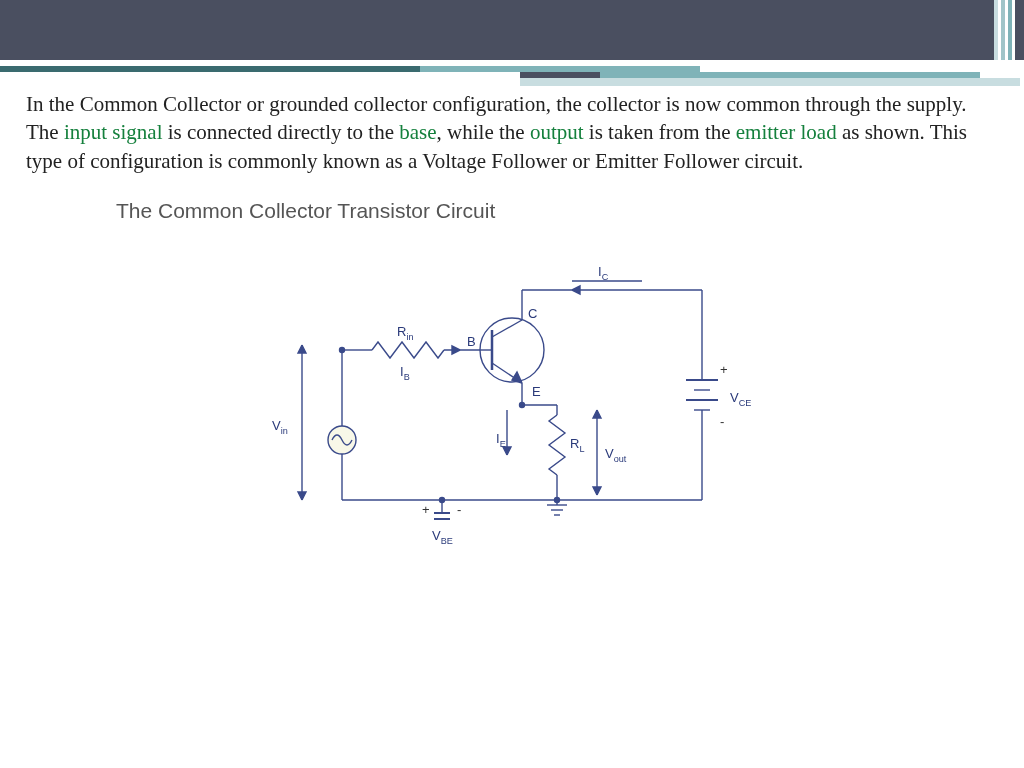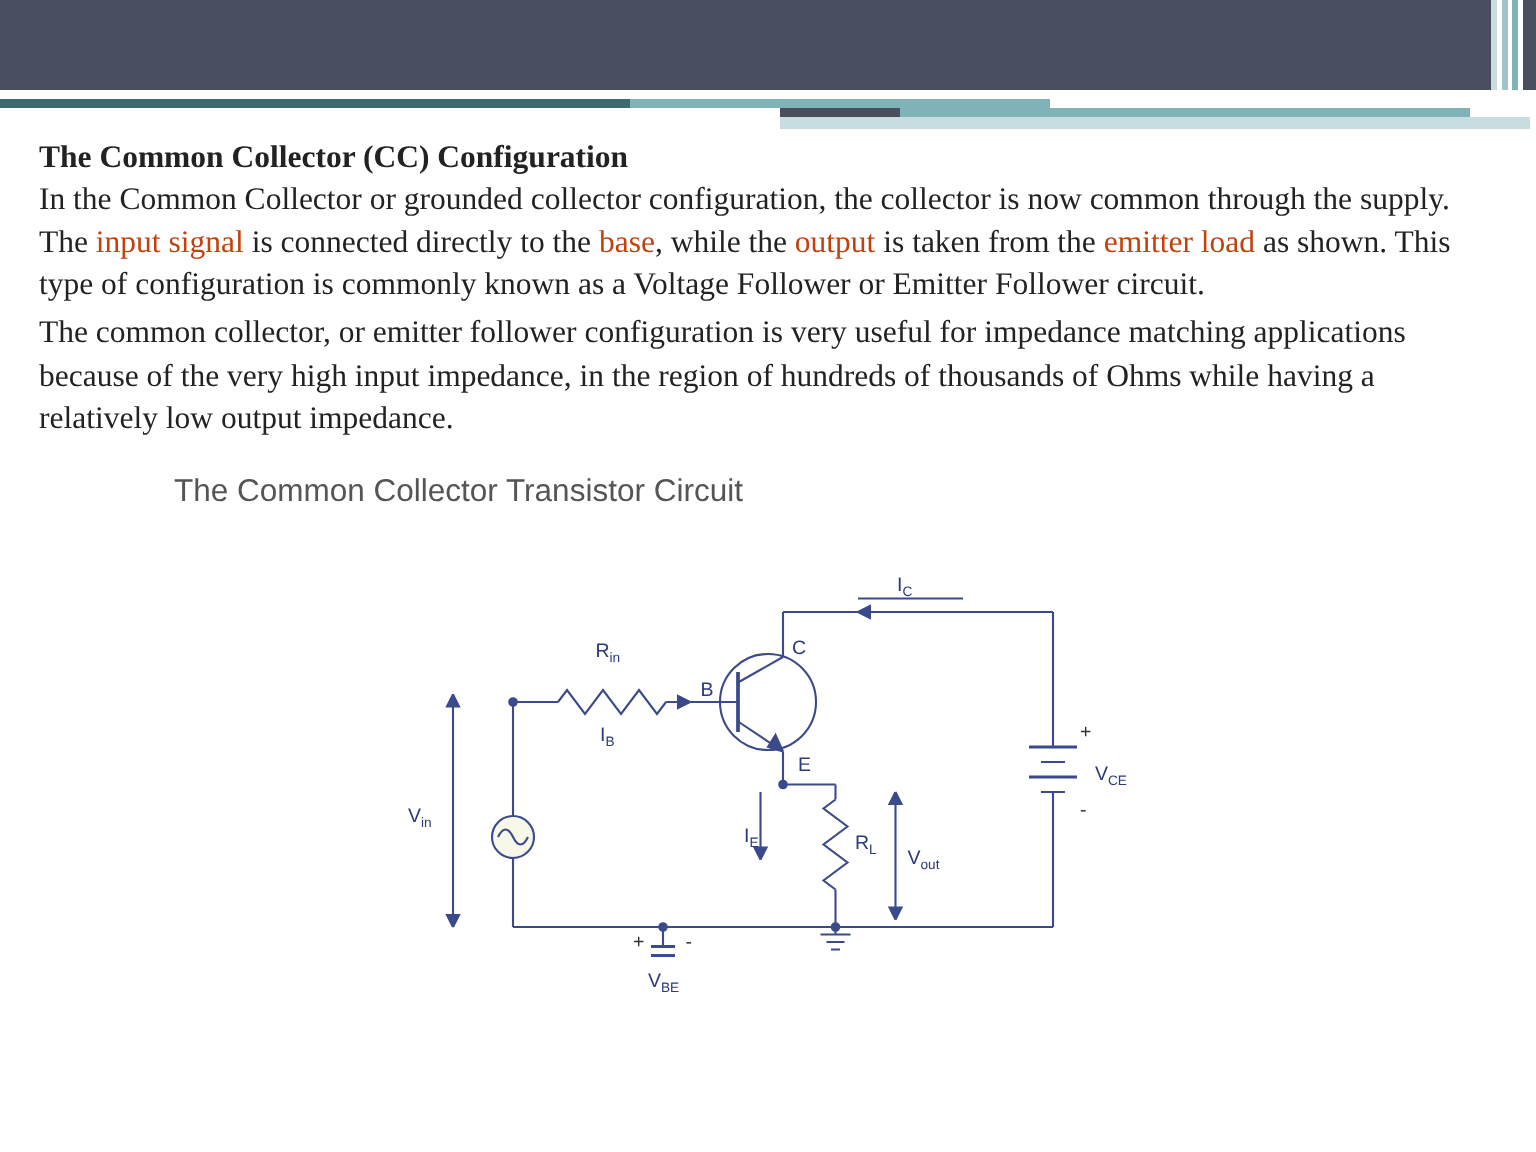--- a/index.html
+++ b/index.html
@@ -44,21 +44,21 @@
 }
 .content {
   padding: 30px 26px 0 26px;
   font-size: 21px;
   line-height: 1.35;
   color: #222;
 }
 .title {
   font-weight: bold;
 }
-.red { color: #c2410c; }
+.red { color: #15803d; }
 .bold { font-weight: normal; }
 .diagram-title {
   font-family: 'Segoe UI', Arial, sans-serif;
   font-size: 21px;
   color: #555;
   margin-top: 22px;
   margin-left: 90px;
 }
 .diagram {
   position: relative;
@@ -81,27 +81,25 @@
   <div class="banner-stripe-container">
     <div class="stripe stripe-teal-dark-1"></div>
     <div class="stripe stripe-teal-light-1"></div>
     <div class="stripe stripe-right-1"></div>
     <div class="stripe stripe-right-2"></div>
     <div class="stripe stripe-right-3"></div>
   </div>
 </div>
 
 <div class="content">
-  <div class="title">The Common Collector (CC) Configuration</div>
 
   <p>
     <span>In the </span><span class="bold">Common Collector</span><span> or grounded collector configuration, the collector is now common through the supply. The </span><span class="red">input signal</span><span> is connected directly to the </span><span class="red">base</span><span>, while the </span><span class="red">output</span><span> is taken from the </span><span class="red">emitter load</span><span> as shown. This type of configuration is commonly known as a </span><span class="bold">Voltage Follower</span><span> or </span><span class="bold">Emitter Follower</span><span> circuit.</span>
   </p>
 
-  <p style="margin-top:4px;">The common collector, or emitter follower configuration is very useful for impedance matching applications because of the very high input impedance, in the region of hundreds of thousands of Ohms while having a relatively low output impedance.</p>
 
   <div class="diagram-title">The Common Collector Transistor Circuit</div>
 
   <div class="diagram">
     <svg width="540" height="300" viewBox="0 0 540 300">
       <g stroke="#3a4a8a" stroke-width="1.4" fill="none">
 
         <line x1="60" y1="100" x2="60" y2="255"></line>
         <polyline points="60,100 56,108 64,108 60,100" fill="#3a4a8a"></polyline>
         <polyline points="60,255 56,247 64,247 60,255" fill="#3a4a8a"></polyline>
@@ -166,21 +164,21 @@
         <line x1="265" y1="165" x2="265" y2="210"></line>
         <polyline points="265,210 261,202 269,202 265,210" fill="#3a4a8a"></polyline>
 
         <line x1="355" y1="165" x2="355" y2="250"></line>
         <polyline points="355,165 351,173 359,173 355,165" fill="#3a4a8a"></polyline>
         <polyline points="355,250 351,242 359,242 355,250" fill="#3a4a8a"></polyline>
       </g>
     </svg>
 
     <div class="lbl" style="left:356px; top:18px;text-align:center;"><span>I</span><sub>C</sub></div>
-    <div class="lbl" style="left:155px; top:62px;"><span>R</span><sub>in</sub></div>
+    <div class="lbl" style="left:155px; top:78px;"><span>R</span><sub>in</sub></div>
     <div class="lbl" style="left:225px; top:88px;"><span>B</span></div>
     <div class="lbl" style="left:286px; top:60px;"><span>C</span></div>
     <div class="lbl" style="left:290px; top:138px;"><span>E</span></div>
     <div class="lbl" style="left:158px; top:118px;"><span>I</span><sub>B</sub></div>
     <div class="lbl" style="left:254px; top:185px;"><span>I</span><sub>E</sub></div>
     <div class="lbl" style="left:328px; top:190px;"><span>R</span><sub>L</sub></div>
     <div class="lbl" style="left:30px; top:172px;"><span>V</span><sub>in</sub></div>
     <div class="lbl" style="left:363px; top:200px;"><span>V</span><sub>out</sub></div>
     <div class="lbl" style="left:488px; top:144px;"><span>V</span><sub>CE</sub></div>
     <div class="lbl" style="left:190px; top:282px;"><span>V</span><sub>BE</sub></div>

